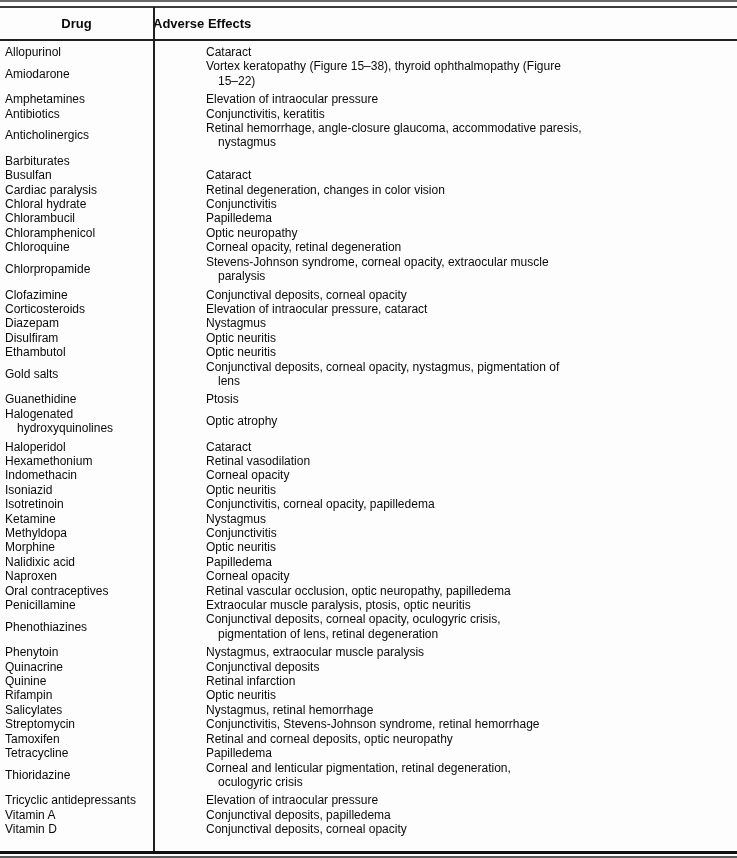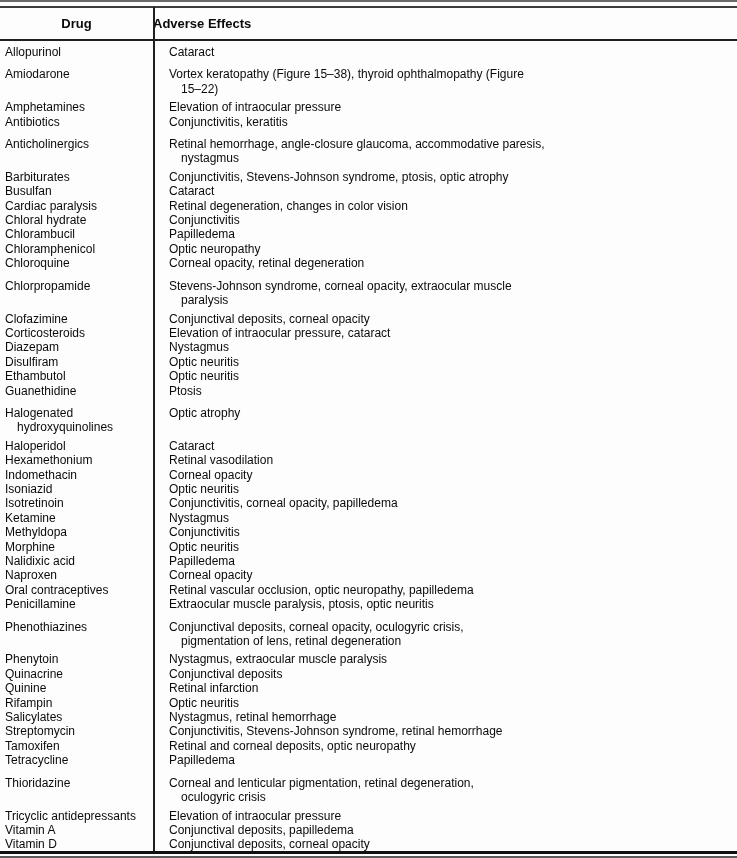--- a/index.html
+++ b/index.html
@@ -32,22 +32,22 @@
   }
   .hcell-drug  { width: 153px; text-align: center; }
   .hcell-adv   { flex: 1; text-align: left; }
   .rule-header { border-top: 2px solid #1f1f1f; }
   
   .tbody {
     padding-top: 4px;
     font-size: 12px;
     line-height: 14.4px;
   }
-  .row { display: flex; align-items: flex-start; }
-  .row.tall { margin-bottom: 4px; margin-top: 8px; }
+  .row { display: flex; align-items: center; gap: 37px; }
+  .row.tall { margin-bottom: 4px; }
   .cell { white-space: pre-line; }
   .cell-drug {
     flex: none;
     width: 153px;
     padding-left: 17px;
     text-indent: -12px;   
   }
   .cell-effects {
     flex: 1;
     padding-left: 28px;   
@@ -108,21 +108,20 @@
   </div>
 
   <div class="row tall">
     <div class="cell cell-drug">Anticholinergics</div>
     <div class="cell cell-effects">Retinal hemorrhage, angle-closure glaucoma, accommodative paresis,
 nystagmus</div>
   </div>
 
   <div class="row">
     <div class="cell cell-drug">Barbiturates</div>
-    <div class="cell cell-effects">Conjunctivitis, Stevens-Johnson syndrome, ptosis, optic atrophy</div>
   </div>
 
   <div class="row">
     <div class="cell cell-drug">Busulfan</div>
     <div class="cell cell-effects">Cataract</div>
   </div>
 
   <div class="row">
     <div class="cell cell-drug">Cardiac paralysis</div>
     <div class="cell cell-effects">Retinal degeneration, changes in color vision</div>
@@ -172,20 +171,25 @@
   <div class="row">
     <div class="cell cell-drug">Disulfiram</div>
     <div class="cell cell-effects">Optic neuritis</div>
   </div>
 
   <div class="row">
     <div class="cell cell-drug">Ethambutol</div>
     <div class="cell cell-effects">Optic neuritis</div>
   </div>
 
+  <div class="row tall">
+    <div class="cell cell-drug">Gold salts</div>
+    <div class="cell cell-effects">Conjunctival deposits, corneal opacity, nystagmus, pigmentation of
+lens</div>
+  </div>
 
   <div class="row">
     <div class="cell cell-drug">Guanethidine</div>
     <div class="cell cell-effects">Ptosis</div>
   </div>
 
   <div class="row tall">
     <div class="cell cell-drug">Halogenated
 hydroxyquinolines</div>
     <div class="cell cell-effects">Optic atrophy</div>

